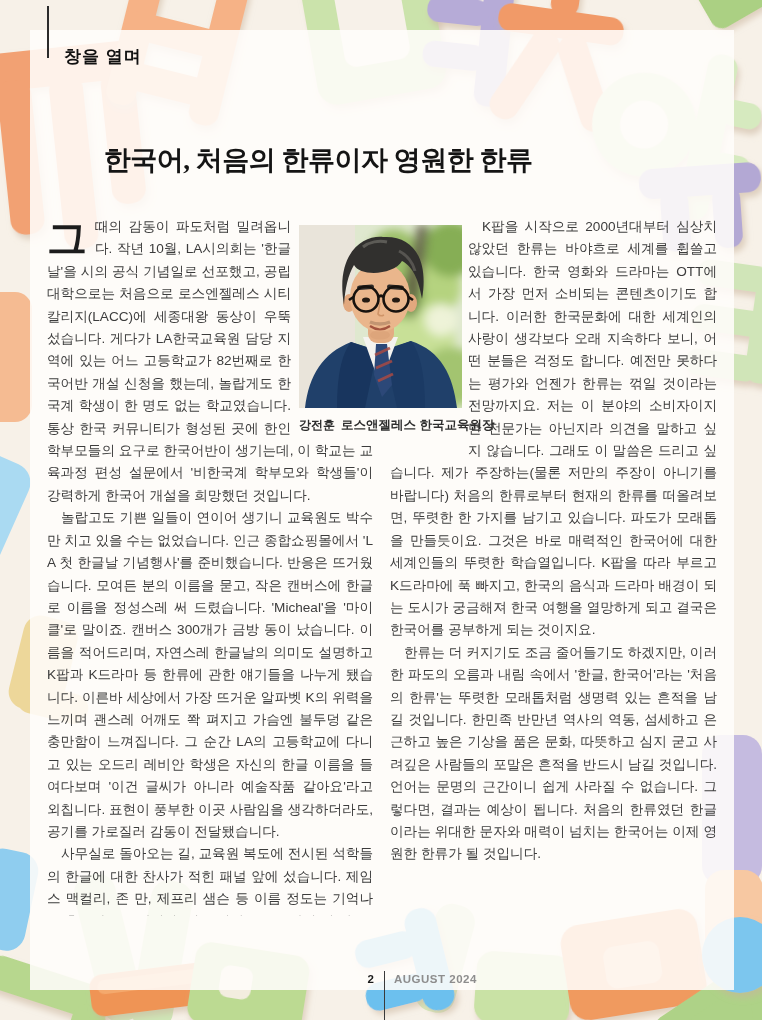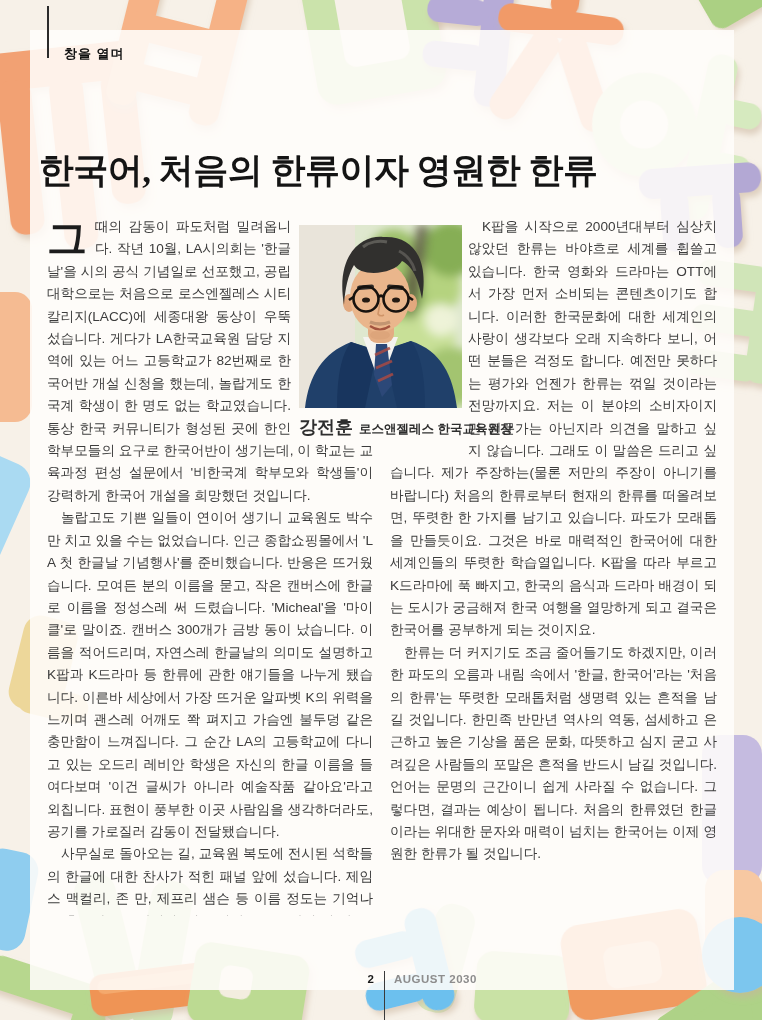--- a/index.html
+++ b/index.html
@@ -9,46 +9,46 @@
     font-family:"Liberation Sans", sans-serif;
   }
   .bg-letters { position:absolute; left:0; top:0; width:762px; height:1020px; }
   .overlay {
     position:absolute; left:30px; top:30px; width:704px; height:960px;
     background:rgba(255,253,250,0.88);
   }
   .kicker-line { position:absolute; left:47px; top:6px; width:2px; height:52px; background:#2b2b2b; }
   .kicker {
     position:absolute; left:64px; top:45px;
-    font-size:13px; font-weight:bold; color:#111; letter-spacing:1px;
+    font-size:17px; font-weight:bold; color:#111; letter-spacing:1px;
   }
   .title {
     position:absolute; left:30px; top:124px; width:576px; text-align:center;
-    font-family:"Liberation Serif", serif; font-size:35px; font-weight:700;
+    font-family:"Liberation Serif", serif; font-size:27px; font-weight:700;
     color:#141414; letter-spacing:-0.5px;
   }
   .col {
     position:absolute; top:216px; font-size:13.6px; line-height:22.4px;
     color:#3c3c3c; text-align:justify; word-break:break-all;
   }
   .col-left  { left:47px;  width:326px; height:700px; overflow:hidden; }
   .col-right { left:390px; width:327px; height:700px; overflow:hidden; }
   .spacer-r { float:right; width:82px; height:212px; }
   .spacer-l { float:left;  width:78px; height:233px; }
   .para { margin:0; }
   .indent { text-indent:14px; }
   .dropcap {
     float:left; font-family:"Liberation Serif", serif;
     font-size:40px; line-height:42px; font-weight:600; color:#1c1c1c;
     margin:2px 8px 0 0;
   }
   .photo-block { position:absolute; left:299px; top:225px; width:163px; }
   .photo-block svg { display:block; }
   .caption { margin-top:7px; white-space:nowrap; color:#2e2e2e; }
-  .caption .name { font-size:18px; font-weight:bold; margin-right:6px; }
+  .caption .name { font-size:12px; font-weight:bold; margin-right:6px; }
   .caption .role { font-size:12.5px;font-weight:bold; }
   .footer { position:absolute; left:0; top:971px; width:762px; height:49px; font-size:11.5px; }
   .footer .num   { position:absolute; right:388px; top:2px; font-weight:bold; color:#1a1a1a; }
   .footer .line  { position:absolute; left:384px; top:0; width:1px; height:49px; background:#3a3a3a; }
   .footer .issue { position:absolute; left:394px; top:2px; color:#8d8d8d; letter-spacing:0.5px; font-weight:bold; }
 </style>
 </head>
 <body>
 
 <div class="page">
@@ -246,16 +246,16 @@
       <ellipse cx="81" cy="110" rx="10" ry="4.5" fill="#d79d74" opacity="0.5"></ellipse>
     </svg>
     <div class="caption">
       <span class="name">강전훈</span><span class="role">로스앤젤레스 한국교육원장</span>
     </div>
   </div>
 
   <div class="footer">
     <span class="num">2</span>
     <div class="line"></div>
-    <span class="issue">AUGUST 2030</span>
+    <span class="issue">AUGUST 2024</span>
   </div>
 
 </div>
 
 </body></html>

